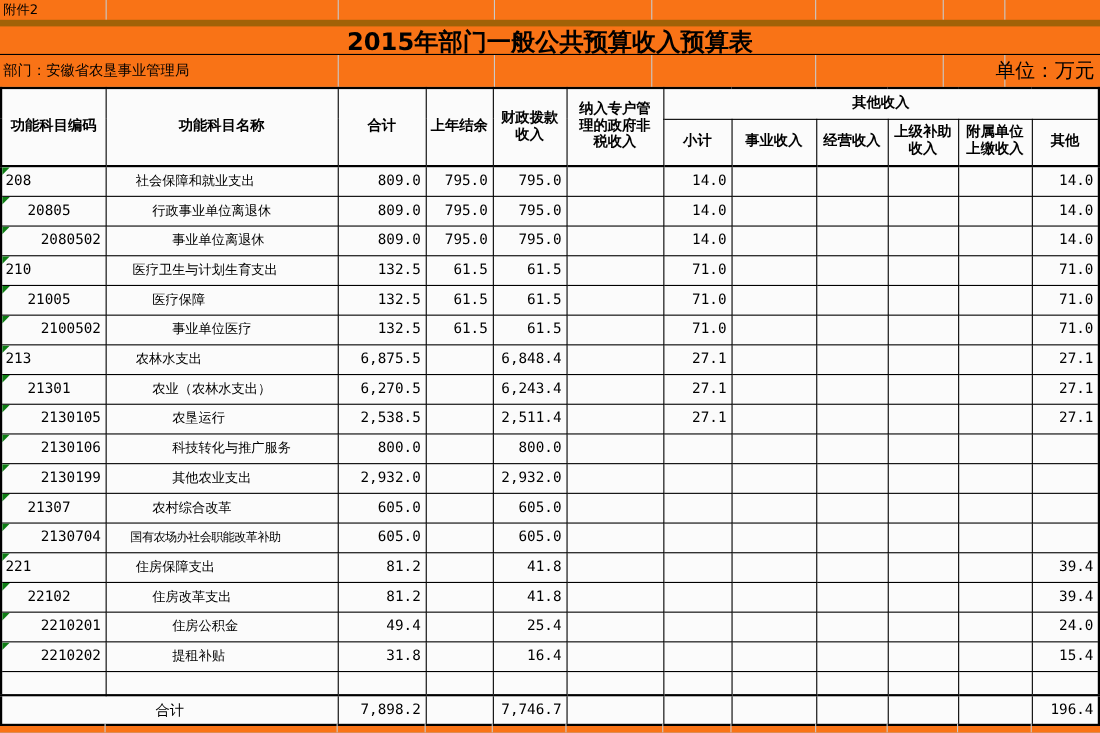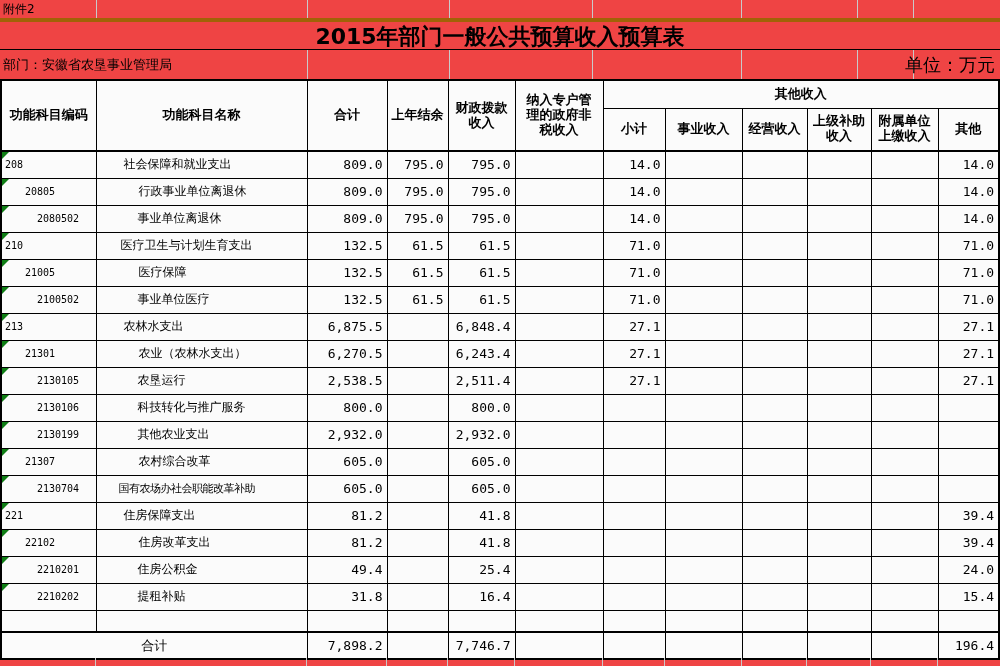--- a/index.html
+++ b/index.html
@@ -1,27 +1,27 @@
 <!DOCTYPE html>
 <html><head>
 <meta charset="utf-8">
 <style>
   * { margin:0; padding:0; box-sizing:border-box; }
   body { background:#888; }
   .screen {
     position:relative; width:1000px; height:666px; overflow:hidden;
-    background:#ef4444; color:#000;
+    background:#f97316; color:#000;
     font-family:"DejaVu Sans","Liberation Sans",sans-serif;
   }
   .vg { position:absolute; top:0; bottom:0; width:1px; background:#c9c9c9; }
   .r1 { position:absolute; left:0; top:0; width:1000px; height:18px; }
   .r1 .lbl { position:absolute; left:3px; top:1px; font-size:12px; z-index:2; }
   .titlebar {
     position:absolute; left:0; top:18px; width:1000px; height:32px;
-    border-top:4px solid #a16207; border-bottom:1px solid #000;
+    border-top:6px solid #a16207; border-bottom:1px solid #000;
     text-align:center; font-weight:bold; font-size:22px; line-height:30px;
   }
   .r3 { position:absolute; left:0; top:50px; width:1000px; height:29px;text-align:right; }
   .r3 .dep { position:absolute; left:3px; top:0; font-size:13px; line-height:29px; z-index:2; }
   .r3 .unit { position:absolute; right:5px; top:0; font-size:18px; line-height:29px; z-index:2; }
   .bstrip { position:absolute; left:0; top:658px; width:1000px; height:8px; }
 
   table.budget {
     position:absolute; left:0; top:79px; width:998px;
     border-collapse:collapse; table-layout:fixed;
@@ -34,25 +34,25 @@
   }
   tr.h1 { height:28px; }
   tr.h2 { height:43px; }
   th.bb { border-bottom:2px solid #000; }
   tr.drow { height:27px; }
   tr.erow { height:22px; }
   tr.trow { height:27px; }
   tr.trow td { border-top:2px solid #000; }
   td.code {
     font-family:"DejaVu Sans Mono","Liberation Mono",monospace;
-    font-size:10px; position:relative; vertical-align:middle;
+    font-size:13px; position:relative; vertical-align:middle;
   }
   td.c0 { padding-left:3px; }  td.c1 { padding-left:23px; }  td.c2 { padding-left:35px; }
   td.name { font-size:12px; text-align:left; vertical-align:middle; white-space:nowrap; }
-  td.n0 { padding-left:27px; } td.n1 { padding-left:42px; } td.n2 { padding-left:41px; }
+  td.n0 { padding-left:27px; } td.n1 { padding-left:42px; } td.n2 { padding-left:60px; }
   td.ntight { padding-left:24px; }
   td.nsmall { font-size:11px; padding-left:22px; letter-spacing:-0.5px; }
   td.num {
     font-family:"DejaVu Sans Mono","Liberation Mono",monospace;
     font-size:13px; text-align:right; padding-right:4px; vertical-align:middle;
   }
   td.tlabel { font-size:13px; text-align:center; vertical-align:middle; }
   .tri::before {
     content:""; position:absolute; left:0; top:0; width:0; height:0;
     border-top:7px solid #0e7d14; border-right:7px solid transparent;

